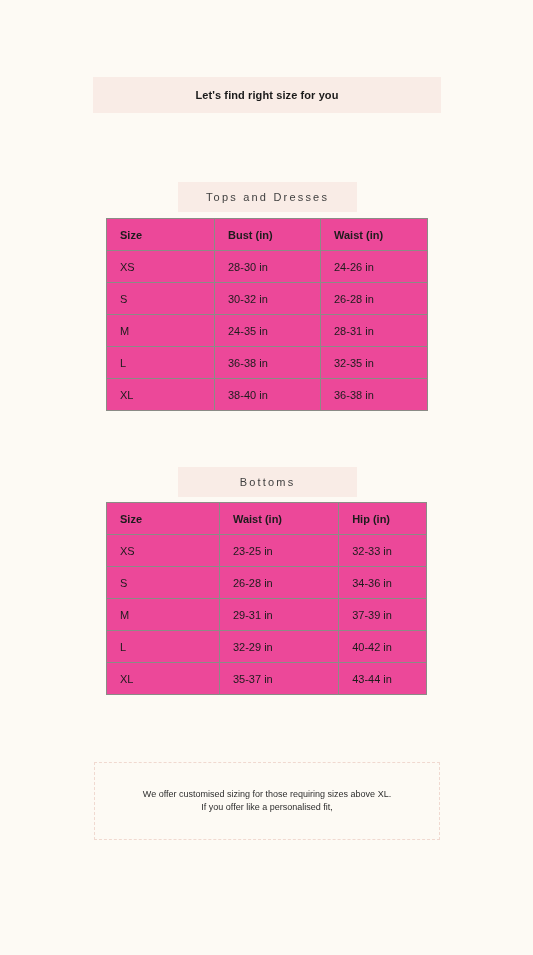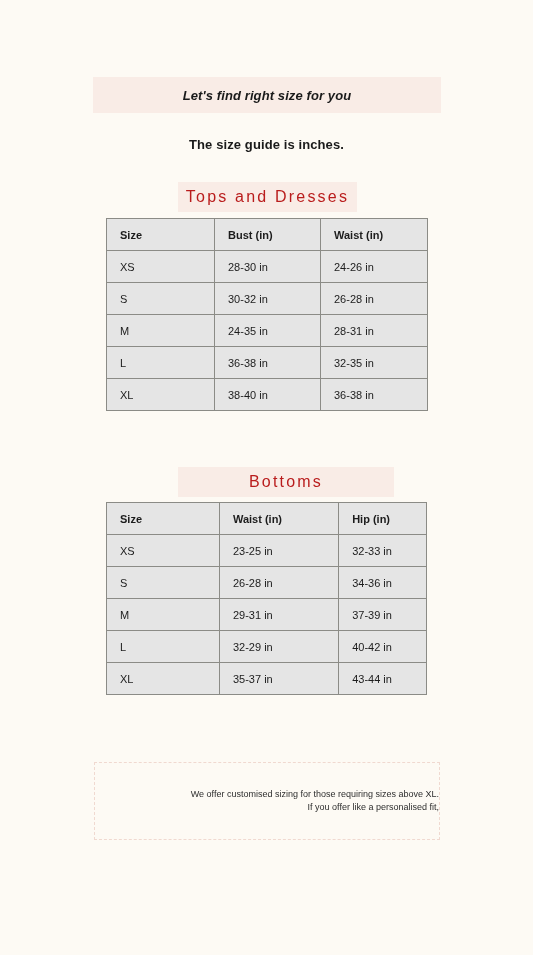--- a/index.html
+++ b/index.html
@@ -29,25 +29,24 @@
     left: 93px;
     top: 77px;
     width: 348px;
     height: 36px;
     background: #f9ece6;
     display: flex;
     align-items: center;
     justify-content: center;
   }
   .top-banner-text {
-    font-size: 13px;
+    font-size: 11px;
     font-weight: bold;
     color: #1a1a1a;
     letter-spacing: 0.1px;
-    font-style: italic;
   }
 
   
   .subtitle {
     position: absolute;
     left: 0;
     top: 137px;
     width: 533px;
     text-align: center;
     font-size: 13px;
@@ -59,34 +58,34 @@
   
   .section-title {
     position: absolute;
     height: 30px;
     background: #f9ece6;
     display: flex;
     align-items: center;
     justify-content: center;
   }
   .section-title-text {
-    font-size: 16px;
+    font-size: 11px;
     font-weight: normal;
-    color: #b91c1c;
+    color: #404040;
     letter-spacing: 2.2px;
   }
   #title-tops {
     left: 178px;
     top: 182px;
     width: 179px;
   }
   #title-bottoms {
     left: 178px;
     top: 467px;
-    width: 216px;
+    width: 179px;
   }
 
   
   .size-table {
     position: absolute;
     border-collapse: collapse;
     background: #fdfbf5;
     table-layout: fixed;
   }
   #table-tops {
@@ -101,21 +100,21 @@
   }
   .size-table td, .size-table th {
     border: 1px solid #8b8b86;
     height: 32px;
     padding: 0 0 0 13px;
     text-align: left;
     vertical-align: middle;
     font-size: 11px;
     font-weight: normal;
     color: #1c1c1c;
-    background: #e5e5e5;
+    background: #ec4899;
     box-sizing: border-box;
   }
   .size-table th {
     font-weight: bold;
   }
   
   #table-tops .col-size  { width: 108px; }
   #table-tops .col-two   { width: 106px; }
   #table-tops .col-three { width: 107px; }
   
@@ -127,21 +126,21 @@
   .footer-note {
     position: absolute;
     left: 94px;
     top: 762px;
     width: 346px;
     height: 78px;
     border: 1px dashed #f0d9d0;
     box-sizing: border-box;
     display: flex;
     flex-direction: column;
-    align-items: flex-end;
+    align-items: center;
     justify-content: center;
   }
   .footer-line {
     font-size: 9px;
     line-height: 13px;
     color: #2e2e2e;
     text-align: center;
     white-space: nowrap;
   }
   .footer-bold {
@@ -150,21 +149,20 @@
 </style>
 </head>
 <body>
 
 <div class="page">
 
   <div class="top-banner">
     <div class="top-banner-text">Let's find right size for you</div>
   </div>
 
-  <div class="subtitle">The size guide is inches.</div>
 
   <div class="section-title" id="title-tops">
     <div class="section-title-text">Tops and Dresses</div>
   </div>
 
   <table class="size-table" id="table-tops">
     <thead>
       <tr>
         <th class="col-size">Size</th>
         <th class="col-two">Bust (in)</th>

